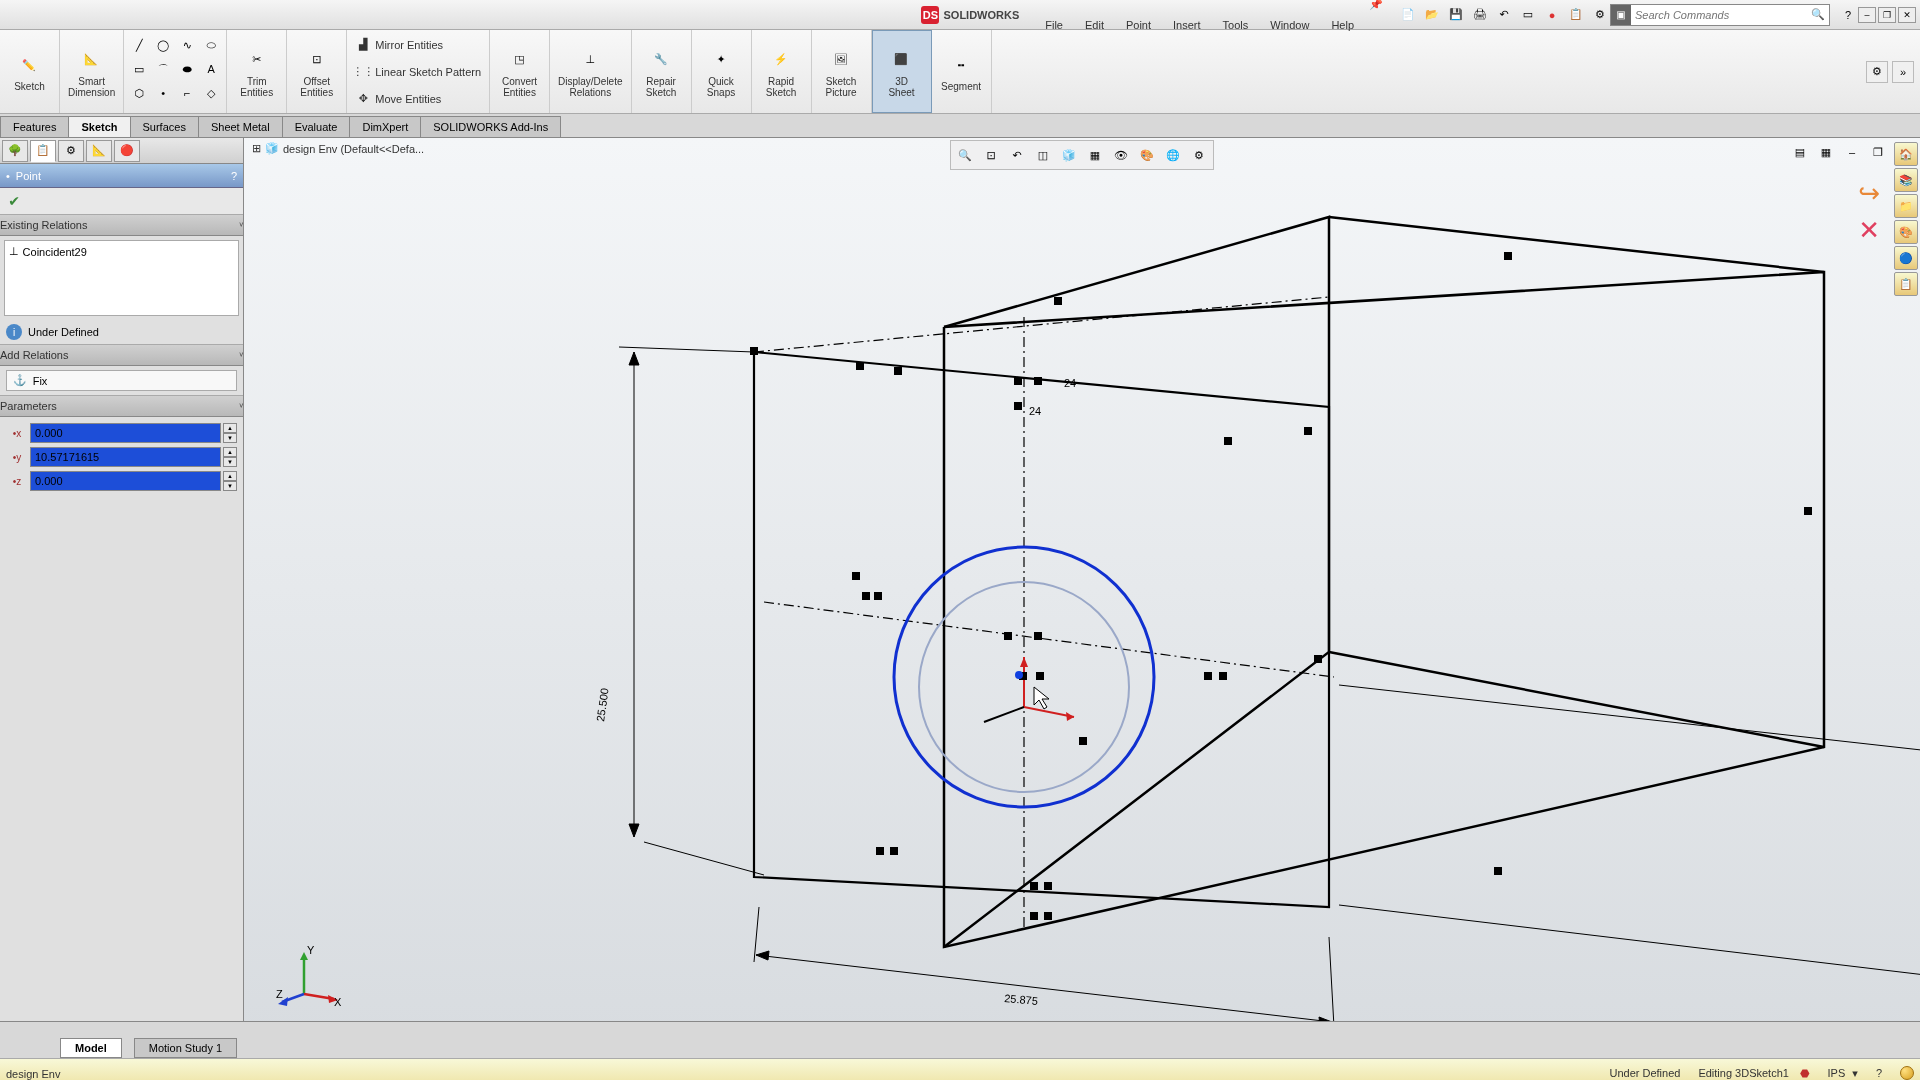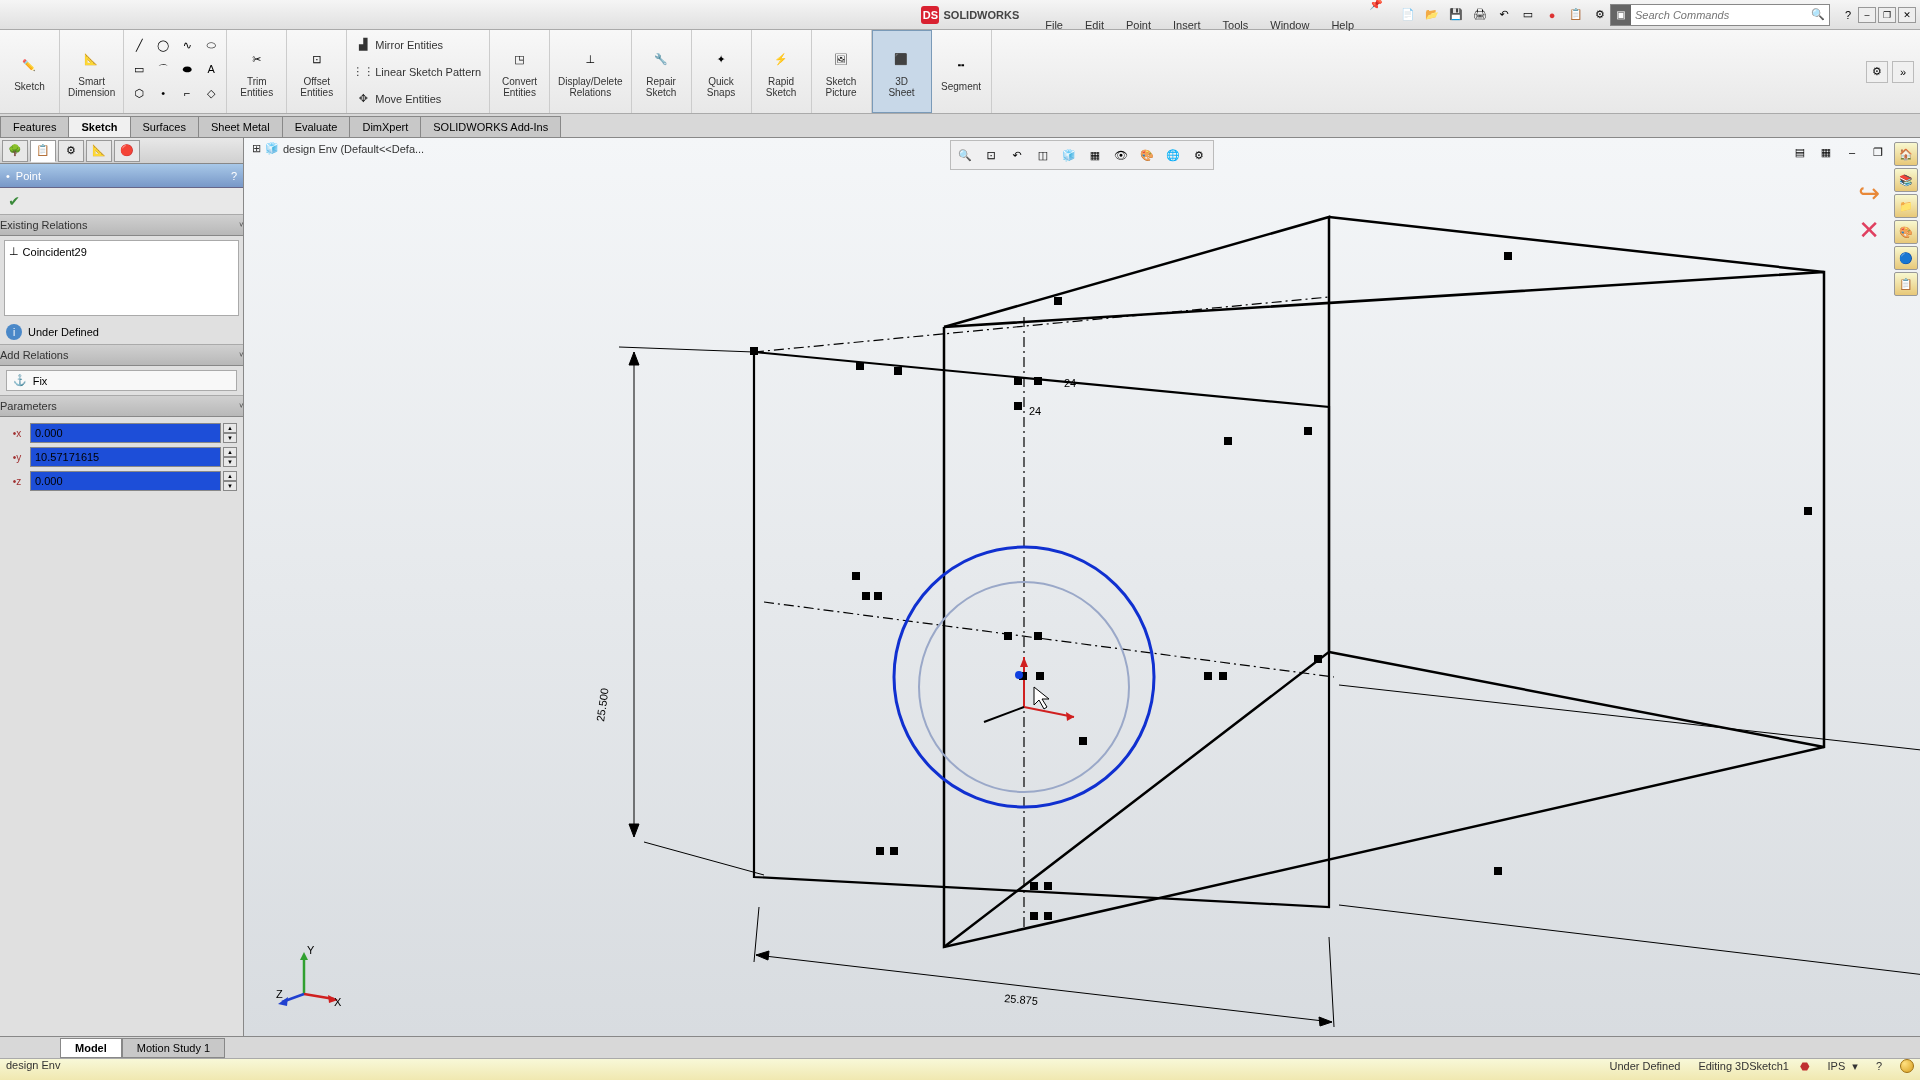--- a/index.html
+++ b/index.html
@@ -71,26 +71,26 @@
 .vbtn { width: 24px; height: 24px; display: flex; align-items: center; justify-content: center; cursor: pointer; border: 1px solid transparent; }
 .doc-ctrls { position: absolute; top: 2px; right: 4px; display: flex; gap: 2px; }
 .triad { position: absolute; bottom: 20px; left: 30px; }
 .sketch-svg { position: absolute; top: 0; left: 0; width: 100%; height: 100%; }
 
 
 .rightpane { position: absolute; right: 0; top: 0; bottom: 0; width: 28px; display: flex; flex-direction: column; gap: 2px; padding: 4px 2px; }
 .rpbtn { width: 24px; height: 24px; border: 1px solid #999; background: linear-gradient(to bottom, #f8f8d0, #e8c878); cursor: pointer; border-radius: 2px; display: flex; align-items: center; justify-content: center; }
 
 
-.btabs { position: absolute; bottom: 22px; left: 0; right: 0; height: 22px; background: #d8d8d8; display: flex; align-items: flex-end; padding-left: 60px; border-top: 1px solid #888; }
+.btabs { position: absolute; bottom: 22px; left: 0; right: 0; height: 37px; background: #d8d8d8; display: flex; align-items: flex-end; padding-left: 60px; border-top: 1px solid #888; gap: 12px; }
 .btab { padding: 3px 14px; border: 1px solid #888; background: #c8c8c8; font-size: 11px; cursor: pointer; }
 .btab.active { background: #fff; font-weight: bold; }
 
 
-.statusbar { position: absolute; bottom: 0; left: 0; right: 0; height: 22px; background: linear-gradient(to bottom, #f8f8d8, #f0e8b0); display: flex; align-items: flex-start; padding: 0 6px; font-size: 11px; color: #333; border-top: 1px solid #aaa; }
+.statusbar { position: absolute; bottom: 0; left: 0; right: 0; height: 22px; background: linear-gradient(to bottom, #f8f8d8, #f0e8b0); display: flex; align-items: flex-end; padding: 0 6px; font-size: 11px; color: #333; border-top: 1px solid #aaa; }
 .sb-right { margin-left: auto; display: flex; align-items: center; gap: 18px; }
 .sb-item { display: flex; align-items: center; gap: 4px; }
 .greenpt { width: 8px; height: 8px; background: #3aa83a; border: 1px solid #064; }
 .orb { width:14px; height:14px; border-radius:50%; background: radial-gradient(circle at 30% 30%, #ffe080, #d8a020); border:1px solid #a07010; }
 </style>
 </head>
 <body>
 
 <div class="titlebar">
   <div class="logo">

